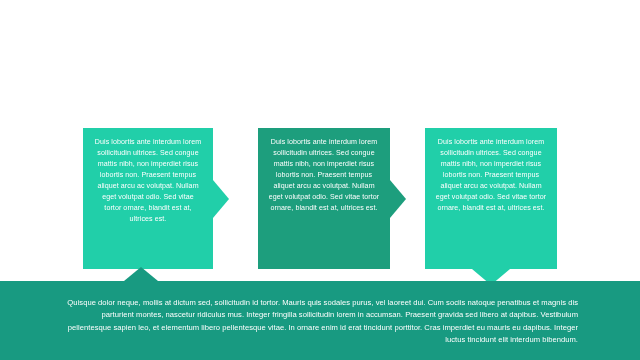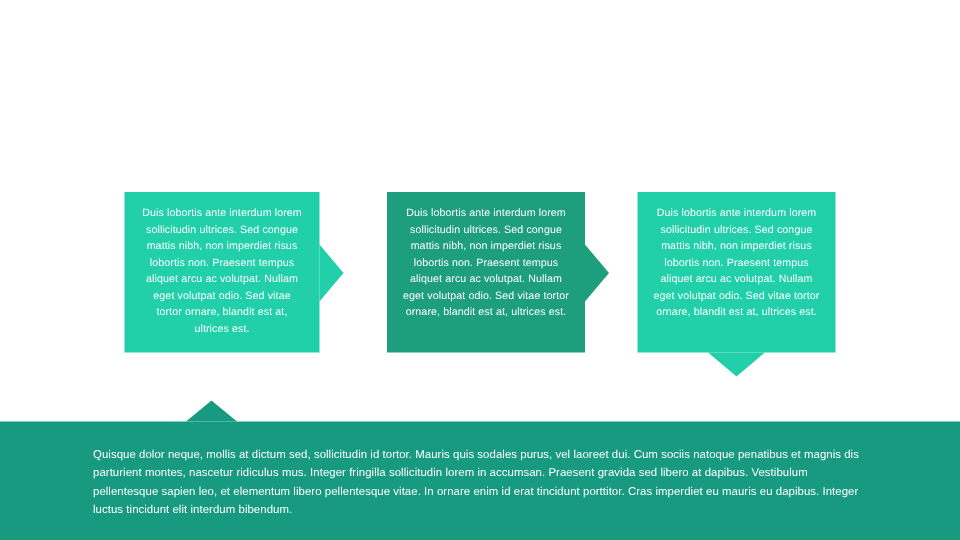--- a/index.html
+++ b/index.html
@@ -20,21 +20,21 @@
     inset: 0;
     width: 640px;
     height: 360px;
     background: #ffffff;
   }
 
   
   .box {
     position: absolute;
     top: 128px;
-    height: 107px;
+    height: 141px;
     box-sizing: border-box;
     padding: 9px 10px 0 10px;
     display: flex;
     align-items: flex-start;
     justify-content: flex-end;
   }
   .box-text {
     color: #ffffff;
     font-size: 7.1px;
     line-height: 11.0px;
@@ -96,21 +96,21 @@
     border-bottom: 14px solid #189a81;
   }
   #summary-text {
     position: absolute;
     left: 62px;
     right: 62px;
     top: 16px;
     color: #ffffff;
     font-size: 7.6px;
     line-height: 12.4px;
-    text-align: left;
+    text-align: right;
     letter-spacing: 0.005em;
   }
 </style>
 </head>
 <body>
 
 <div id="slide">
 
   <div class="box box-1">
     <div class="box-text">Duis lobortis ante interdum lorem sollicitudin ultrices. Sed congue mattis nibh, non imperdiet risus lobortis non. Praesent tempus aliquet arcu ac volutpat. Nullam eget volutpat odio. Sed vitae tortor ornare, blandit est at, ultrices est.</div>

